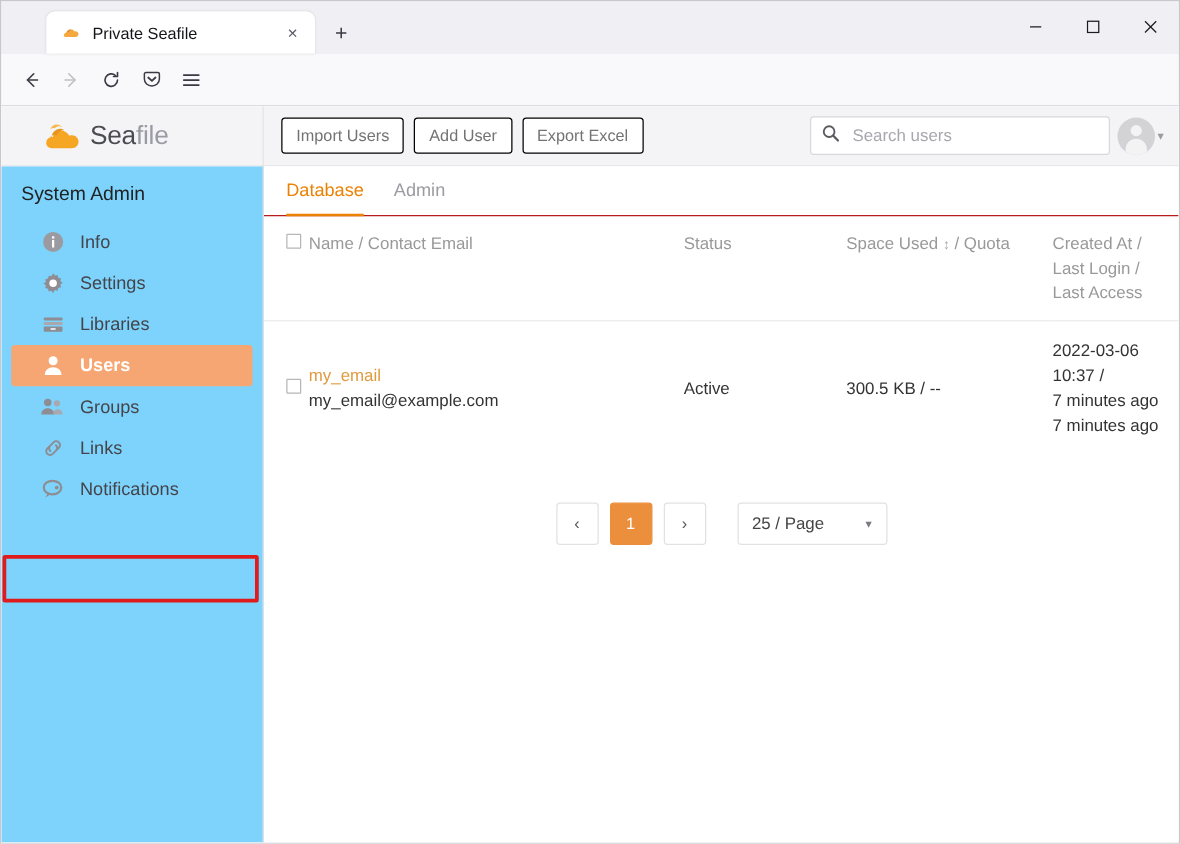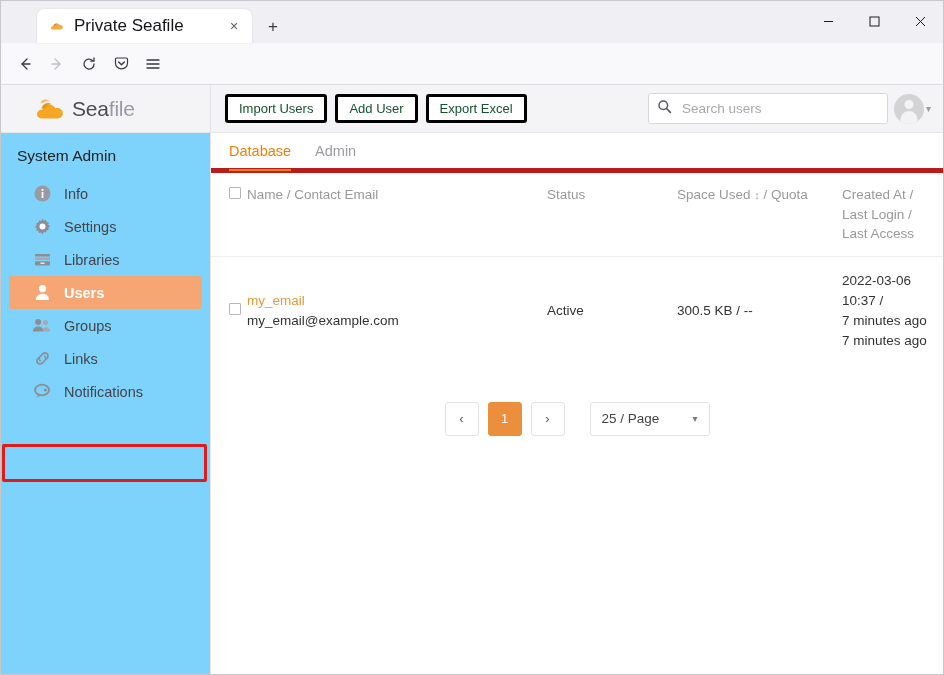--- a/index.html
+++ b/index.html
@@ -35,21 +35,21 @@
     padding: 0 8px 0 12px;
     margin-bottom: 0;
     box-shadow: 0 0 2px rgba(0,0,0,0.12);
   }
   .tab-favicon {
     width: 16px; height: 16px; flex: 0 0 16px;
     margin-right: 9px;
     position: relative;
   }
   .tab-title {
-    font-size: 17px; color: #15141a;
+    font-size: 13px; color: #15141a;
     flex: 1 1 auto;
     white-space: nowrap; overflow: hidden; text-overflow: ellipsis;
   }
   .tab-close {
     width: 20px; height: 20px; flex: 0 0 20px;
     display: flex; align-items: center; justify-content: center;
     color: #5b5b66; font-size: 14px; line-height: 1;
     border-radius: 3px;
   }
   .newtab {
@@ -133,24 +133,24 @@
 
   .app-actions {
     flex: 1 1 auto;
     display: flex; align-items: center;
     padding-left: 14px;
     gap: 8px;
   }
   .btn {
     height: 29px;
     background: #fff;
-    border: 3px solid #000000;
+    border: 1px solid #000000;
     border-radius: 3px;
     font-size: 13px;
-    color: #14532d;
+    color: #737373;
     padding: 0 11px;
     display: flex; align-items: center;
     font-family: "Liberation Sans", sans-serif;
     white-space: nowrap;
   }
   .app-right { display: flex; align-items: center; padding-right: 12px; gap: 6px; margin-left: 11px; }
   .searchbox {
     width: 240px; height: 31px;
     background: #fff;
     border: 1px solid #d8d8dc;
@@ -232,21 +232,21 @@
     pointer-events: none;
   }
 
   
   .content { flex: 1 1 auto; background: #fff; overflow: hidden; }
   .tabs {
     height: 40px;
     display: flex; align-items: center;
     padding-left: 18px;
     gap: 24px;
-    border-bottom: 5px solid #b91c1c;
+    border-bottom: 1px solid #b91c1c;
   }
   .ctab {
     font-size: 14.5px; color: #9b9ba1;
     height: 40px; display: flex; align-items: center;
     position: relative;
   }
   .ctab.active { color: #eb8205; }
   .ctab.active::after {
     content: ""; position: absolute;
     left: 0; right: 0; bottom: 0; height: 2px;

